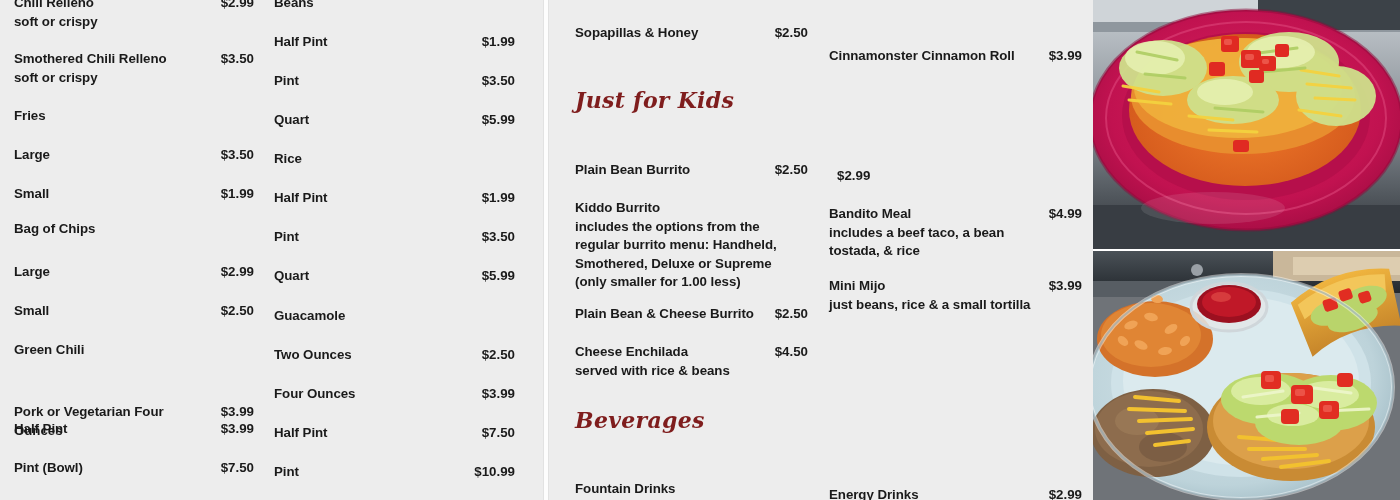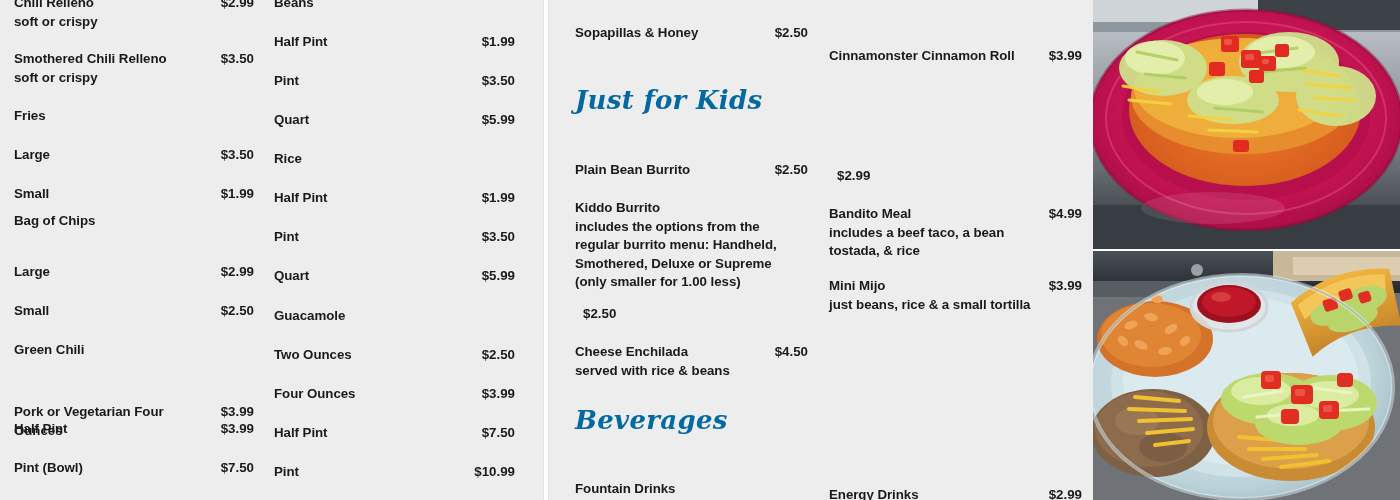--- a/index.html
+++ b/index.html
@@ -39,22 +39,22 @@
   .row .price {
     font-size:13.3px; font-weight:bold; line-height:18.6px;
     text-align:right; white-space:nowrap; flex:0 0 auto; padding-left:8px;
   }
   .row.head .name { font-weight:bold; }
 
   .section-title {
     position:absolute;
     font-family:"DejaVu Serif", serif;
     font-style:italic; font-weight:bold;
-    font-size:26px; line-height:26px;
-    color:#0369a1; letter-spacing:0.3px;
+    font-size:22px; line-height:26px;
+    color:#7f1d1d; letter-spacing:0.3px;
   }
 
   
   .c1pad { position:absolute; left:14px; right:14px; top:0; }
   .c2pad { position:absolute; left:6px;  right:28px; top:0; }
   .c3pad { position:absolute; left:15px; right:12px; top:0; }
   .c4pad { position:absolute; left:9px;  right:11px; top:0; }
 
   
   .photo-region { position:absolute; left:1093px; top:0; width:307px; height:500px; }
@@ -90,21 +90,21 @@
           <div class="price"></div>
         </div>
         <div class="row" style="top:146px">
           <div class="name">Large</div>
           <div class="price">$3.50</div>
         </div>
         <div class="row" style="top:185px">
           <div class="name">Small</div>
           <div class="price">$1.99</div>
         </div>
-        <div class="row head" style="top:212px">
+        <div class="row head" style="top:220px">
           <div class="name">Bag of Chips</div>
           <div class="price"></div>
         </div>
         <div class="row" style="top:263px">
           <div class="name">Large</div>
           <div class="price">$2.99</div>
         </div>
         <div class="row" style="top:302px">
           <div class="name">Small</div>
           <div class="price">$2.50</div>
@@ -206,20 +206,21 @@
         </div>
         <div class="row" style="top:182px">
           <div class="name">Kiddo Burrito
 includes the options from the
 regular burrito menu: Handheld,
 Smothered, Deluxe or Supreme
 (only smaller for 1.00 less)</div>
           <div class="price"></div>
         </div>
         <div class="row" style="top:288px">
+          <div class="name">Plain Bean &amp; Cheese Burrito</div>
           <div class="price">$2.50</div>
         </div>
         <div class="row" style="top:326px">
           <div class="name">Cheese Enchilada
 served with rice &amp; beans</div>
           <div class="price">$4.50</div>
         </div>
 
         <div class="section-title" style="top:390px; left:0">Beverages</div>
 

